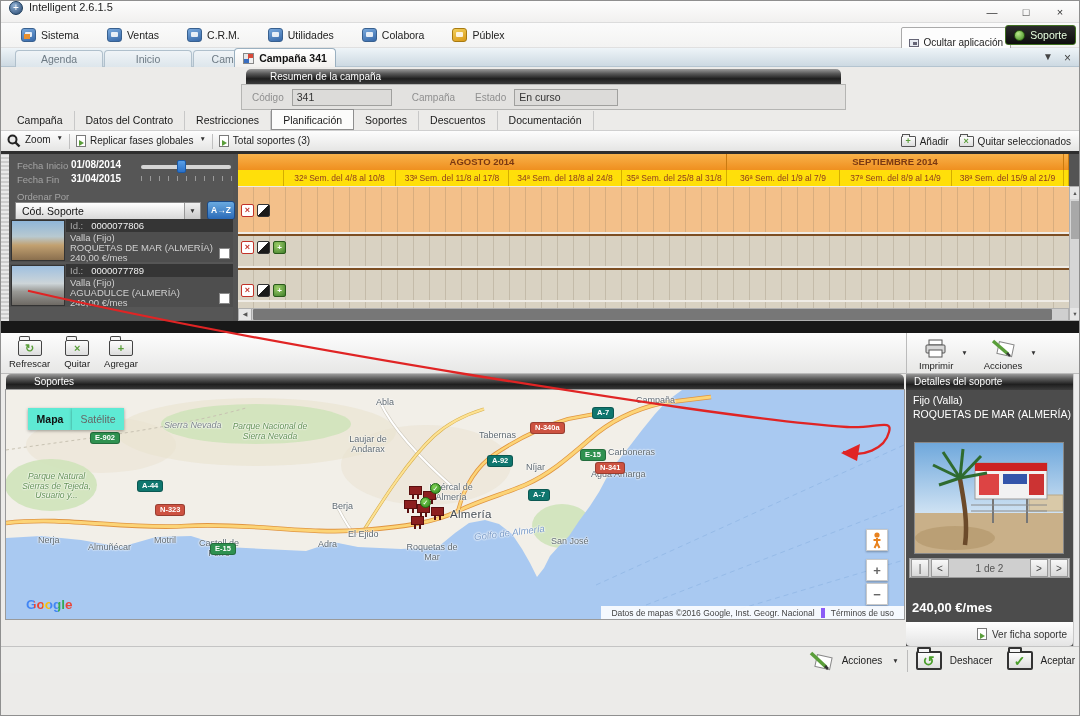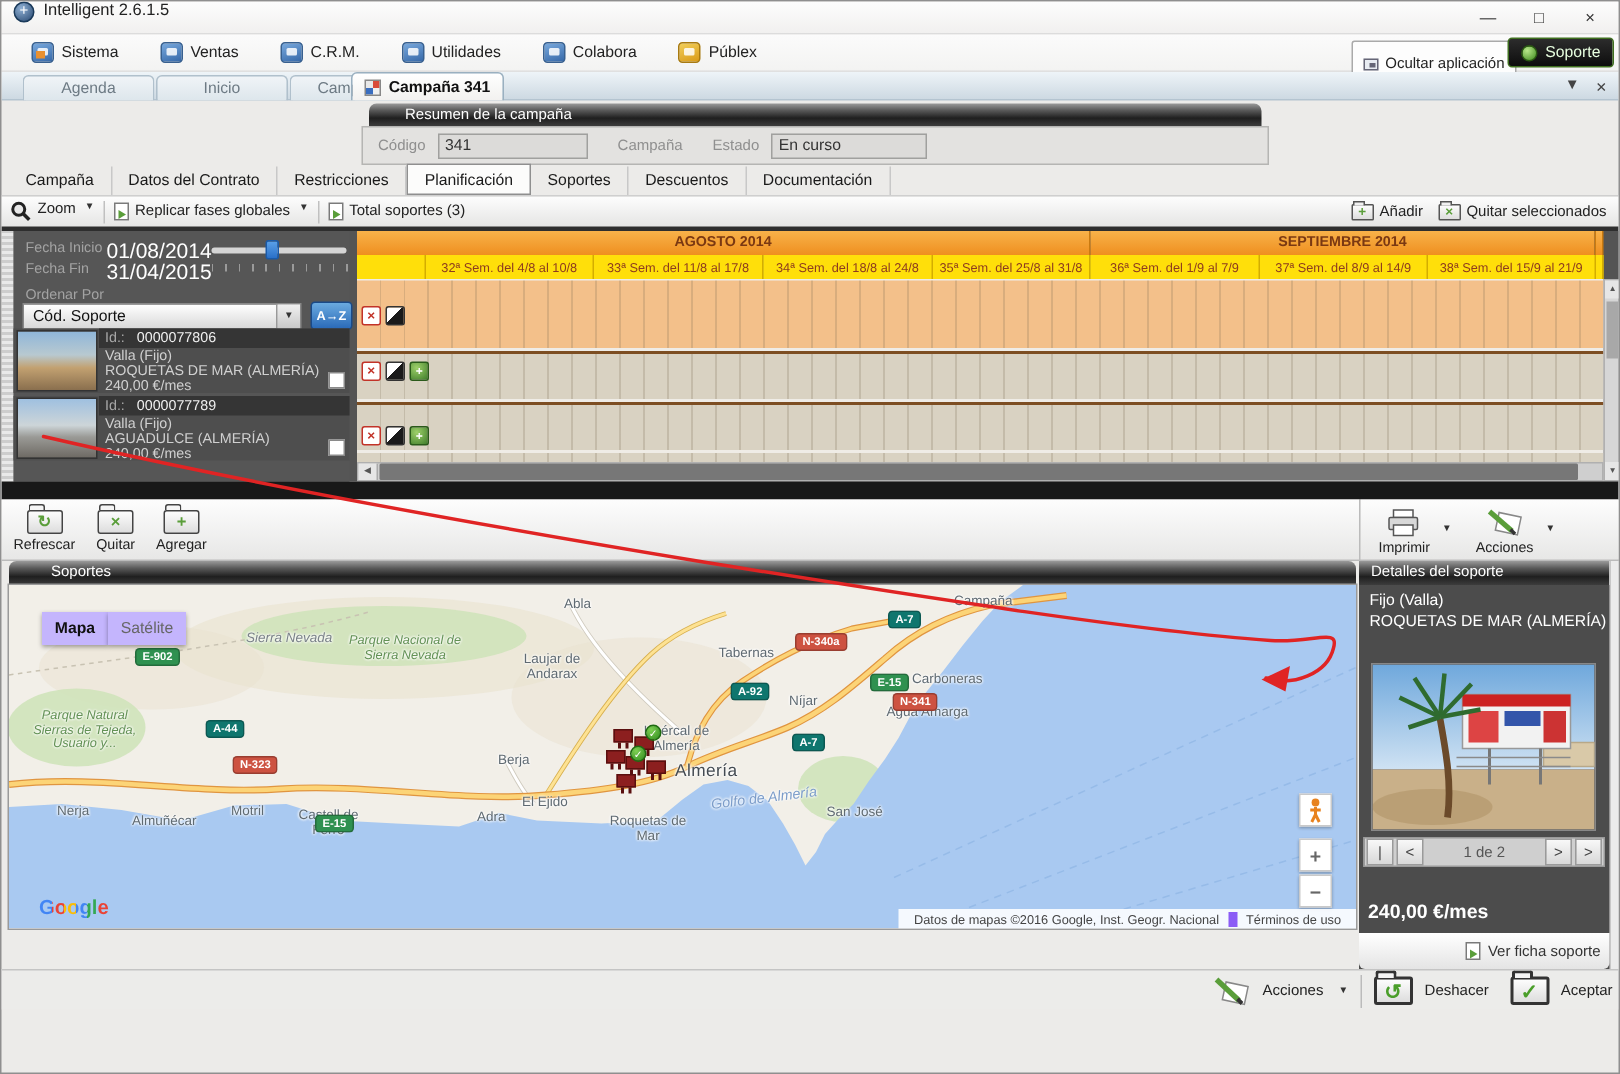--- a/index.html
+++ b/index.html
@@ -51,21 +51,21 @@
   .toolbar-right{position:absolute;right:8px;top:0;height:21px;display:flex;align-items:center;gap:10px}
   .folder-s{width:15px;height:11px;background:linear-gradient(180deg,#fdfdfd,#ddd);border:1px solid #555;border-radius:1px;position:relative;display:flex;align-items:center;justify-content:center}
   .folder-s::before{content:"";position:absolute;top:-3px;left:0;width:6px;height:2px;background:#f0f0f0;border:1px solid #555;border-bottom:none}
   .folder-s i{font-style:normal;font-weight:bold;color:#5a9e3a;font-size:9px;line-height:1}
   
   .darkline{position:absolute;left:0;top:150px;width:100%;height:3px;background:#2e2e2e}
   .plannerbg{position:absolute;left:8px;top:153px;width:1072px;height:167px;background:#545454}
   .vstrip{position:absolute;left:0;top:153px;width:8px;height:167px;background:repeating-linear-gradient(0deg,#e9e9e9 0 2px,#cdcdcd 2px 4px)}
   .leftpanel{position:absolute;left:8px;top:153px;width:224px;height:167px;background:#565656;color:#ddd}
   .lp-label{position:absolute;font-size:9.5px;color:#a3a3a3}
-  .lp-val{position:absolute;font-size:14px;font-weight:normal;color:#fff}
+  .lp-val{position:absolute;font-size:10px;font-weight:bold;color:#fff}
   .slider-track{position:absolute;left:132px;top:11px;width:90px;height:4px;background:#d5d5d5;border-radius:2px}
   .slider-thumb{position:absolute;left:36px;top:-5px;width:9px;height:13px;background:linear-gradient(180deg,#5aa0e8,#2a70c8);border:1px solid #1a5aa8;border-radius:2px}
   .ruler{position:absolute;left:132px;top:22px;width:92px;height:5px;background:repeating-linear-gradient(90deg,#9a9a9a 0 1px,transparent 1px 9px)}
   .ddown{position:absolute;left:6px;top:48px;width:186px;height:18px;background:linear-gradient(180deg,#fff,#d8d8d8);border:1px solid #888;font-size:10.5px;color:#111;line-height:16px;padding-left:6px}
   .ddown .arr{position:absolute;right:0;top:0;width:16px;height:16px;border-left:1px solid #999;background:linear-gradient(180deg,#f0f0f0,#c8c8c8);text-align:center;font-size:6.5px;line-height:16px;color:#333}
   .azbtn{position:absolute;left:198px;top:47px;width:28px;height:19px;background:linear-gradient(180deg,#6aaae0,#2a6ab8);border:1px solid #1a4a88;border-radius:3px;color:#fff;font-weight:bold;font-size:8.5px;text-align:center;line-height:17px}
   .sitem{position:absolute;left:0;width:224px;height:43px;background:#4e4e4e}
   .sthumb{position:absolute;left:2px;top:1px;width:54px;height:41px;border:1px solid #333}
   .th1{background:linear-gradient(180deg,#8fb6d9 0%,#b8c9d0 40%,#c2a171 62%,#8a6f4e 100%)}
   .th2{background:linear-gradient(180deg,#9fc0e0 0%,#cdd5d8 45%,#9a9a96 65%,#6e6a64 100%)}
@@ -108,29 +108,29 @@
   
   .map{position:absolute;left:5px;top:389px;width:898px;height:229px;background:#f2efe8;outline:1px solid #9a9a9a;overflow:hidden}
   .mlabel{position:absolute;font-size:9px;color:#5f6a72;text-shadow:0 0 2px #fff,0 0 2px #fff,0 0 2px #fff;white-space:nowrap;line-height:1.12}
   .mlabel.city{font-size:11.5px;color:#444b52;letter-spacing:.3px}
   .mlabel.park{color:#639155;font-style:italic;font-size:8.5px;white-space:normal;text-align:center}
   .mlabel.water{color:#7b9cc9;font-style:italic;font-size:9.5px;transform:rotate(-7deg)}
   .mlabel.range{font-style:italic;color:#7a8288}
   .mlabel.wrap{white-space:normal;text-align:center}
   .shield{position:absolute;font-size:7.5px;font-weight:bold;color:#fff;padding:1px 4px;border-radius:3px;border:1px solid rgba(0,0,0,.25);line-height:1.1;text-shadow:none}
   .sh-blue{background:#0f766e}.sh-green{background:#2f9150}.sh-red{background:#cd5241}
-  .mapbtn{position:absolute;top:18px;height:22px;background:#c4b5fd;box-shadow:0 1px 3px rgba(0,0,0,.35);font-size:10.5px;display:flex;align-items:center;justify-content:center}
+  .mapbtn{position:absolute;top:18px;height:22px;background:#5eead4;box-shadow:0 1px 3px rgba(0,0,0,.35);font-size:10.5px;display:flex;align-items:center;justify-content:center}
   .mapctl{position:absolute;left:860px;width:22px;height:22px;background:#fff;border:1px solid #c9c9c9;box-shadow:0 1px 2px rgba(0,0,0,.3);display:flex;align-items:center;justify-content:center;color:#666;font-size:13px}
   .mk{position:absolute;width:13px;height:9px;background:#8c1f1f;border:1px solid #5a0f0f}
   .mk::before,.mk::after{content:"";position:absolute;top:8px;width:2px;height:4px;background:#5a0f0f}
   .mk::before{left:2px}.mk::after{right:2px}
   .badge{position:absolute;width:11px;height:11px;border-radius:50%;background:radial-gradient(circle at 35% 30%,#7ed052,#2f8a1f);border:1px solid #1f6a12;color:#fff;font-size:7px;display:flex;align-items:center;justify-content:center;z-index:3}
   .glogo{position:absolute;left:20px;top:207px;font-size:13.5px;font-weight:bold;background:linear-gradient(90deg,#4285F4 0 18%,#EA4335 18% 36%,#FBBC05 36% 52%,#4285F4 52% 68%,#34A853 68% 84%,#EA4335 84% 100%);-webkit-background-clip:text;background-clip:text;color:transparent}
   .attrib{position:absolute;right:0;top:216px;height:13px;background:rgba(255,255,255,.88);display:flex;align-items:center;font-size:8.5px;color:#444;padding:0 4px;gap:0}
-  .attrib .t1{padding:0 6px;border-right:6px solid #8b5cf6}
+  .attrib .t1{padding:0 6px;border-right:4px solid #8b5cf6}
   .attrib .t2{padding:0 6px}
   
   .details{position:absolute;left:905px;top:389px;width:167px;height:256px;background:#4c4c4c;color:#fff}
   .d-line{position:absolute;left:7px;font-size:10.5px;color:#fff;white-space:nowrap}
   .d-photo{position:absolute;left:8px;top:52px;width:150px;height:112px;border:1px solid #888}
   .pager{position:absolute;left:3px;top:168px;width:161px;height:20px;background:#cfcfcf;border:1px solid #9a9a9a;display:flex;align-items:center}
   .pgbtn{width:18px;height:18px;background:linear-gradient(180deg,#f8f8f8,#d8d8d8);border:1px solid #9a9a9a;font-size:10px;color:#444;display:flex;align-items:center;justify-content:center;margin:0 1px}
   .pglabel{flex:1;text-align:center;font-size:10px;color:#555}
   .d-price{position:absolute;left:6px;top:210px;font-size:13px;font-weight:bold;color:#fff}
   .verficha{position:absolute;left:0;top:232px;width:167px;height:24px;background:linear-gradient(180deg,#fff,#e4e4e4);border-radius:0 0 4px 4px;display:flex;align-items:center;justify-content:flex-end;padding-right:6px;gap:5px;font-size:10px;color:#333}

